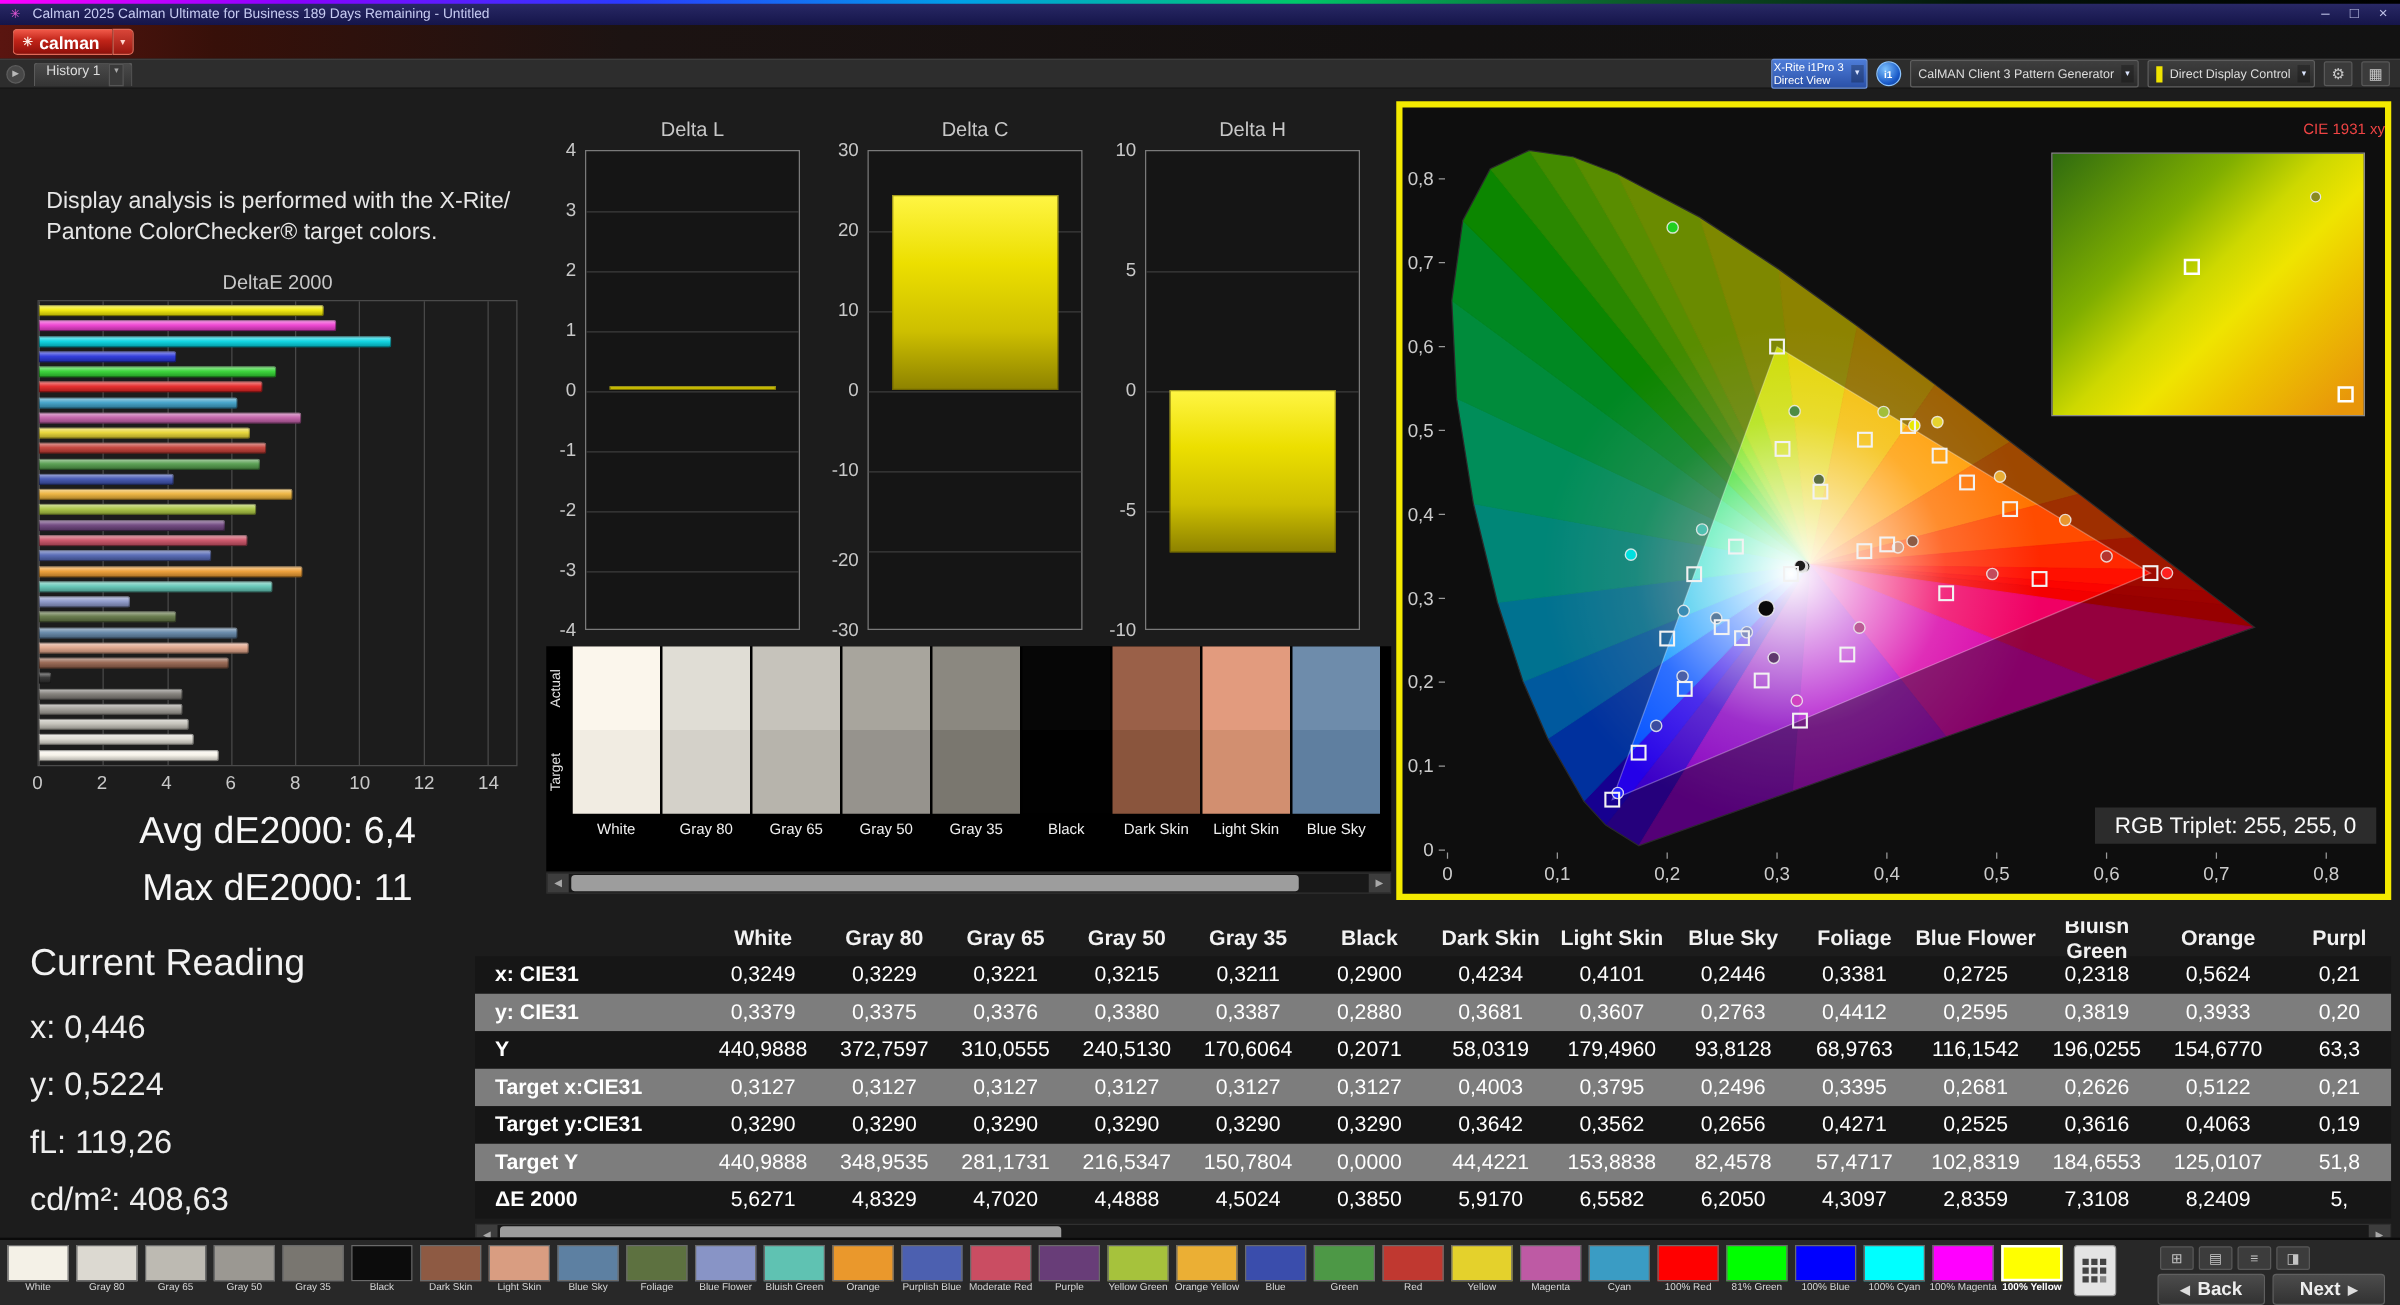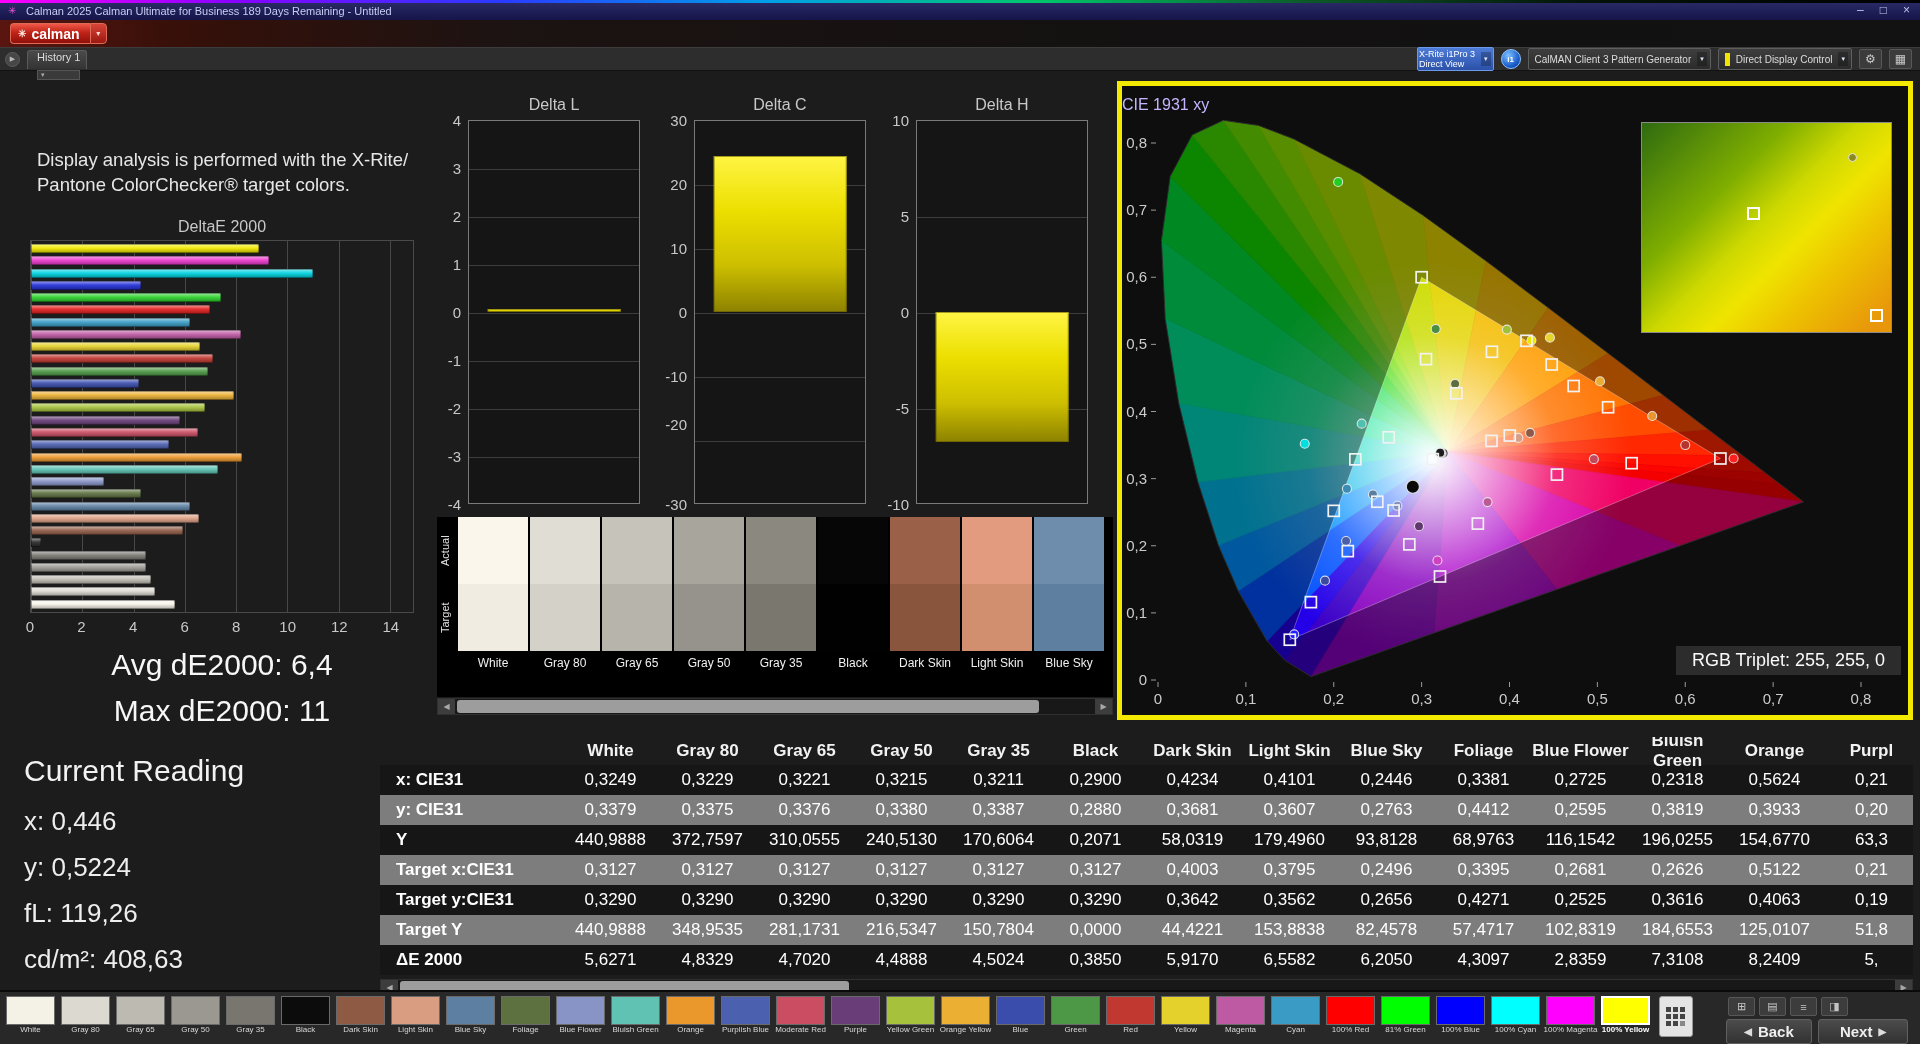--- a/index.html
+++ b/index.html
@@ -26,21 +26,21 @@
   .logo-caret { width:17px; display:flex; align-items:center; justify-content:center; font-size:8px; color:#ffd8d0;
     background:linear-gradient(180deg,#d84538,#9c1810); border:1px solid #e06a58; border-radius:0 4px 4px 0; }
 
   
   .tabbar { position:absolute; left:0; top:47px; width:1920px; height:24px; background:#2d2d2d;
     border-top:1px solid #3c3c3c; border-bottom:1px solid #121212; display:flex; align-items:center; }
   .expander { margin-left:5px; width:15px; height:15px; border-radius:50%; background:#474747; border:1px solid #5c5c5c;
     color:#b8b8b8; font-size:7px; display:flex; align-items:center; justify-content:center; }
   .tab { margin-left:7px; height:19px; display:flex; gap:7px; padding:0 6px 0 9px;
     background:linear-gradient(180deg,#4a4a4a,#343434); border:1px solid #5a5a5a; border-bottom:none; border-radius:3px 3px 0 0;
-    font-size:11px; color:#ddd;flex-direction:column; }
+    font-size:11px; color:#ddd; }
   .tab .caret { font-size:7px; color:#aaa; background:#3a3a3a; border:1px solid #555; padding:0 3px; }
   .tab-right { margin-left:auto; margin-right:8px; display:flex; align-items:center; gap:7px; }
   .dd-blue { display:flex; align-items:center; background:linear-gradient(180deg,#4d7cd8,#2b51a8); border:1px solid #6e98e8;
     border-radius:2px; color:#fff; font-size:9px; line-height:1.15; padding:1px 2px 1px 1px; }
   .dd-caret { margin-left:6px; font-size:7px; color:#dce6ff; background:rgba(0,0,0,0.25); padding:3px 3px; }
   .meter-badge { width:20px; height:20px; border-radius:50%; border:1px solid #8cc4ff; color:#fff; font-size:8px; font-weight:bold;
     background:radial-gradient(circle at 35% 30%, #7cc2ff, #1a5ac8 65%, #0a3692); display:flex; align-items:center; justify-content:center; }
   .dd-dark { display:flex; align-items:center; background:linear-gradient(180deg,#3e3e3e,#2b2b2b); border:1px solid #5e5e5e;
     border-radius:2px; color:#ddd; font-size:10px; padding:3px 3px 3px 6px; }
   .yellow-chip { width:5px; height:13px; background:#f0e400; margin-right:6px; }
@@ -84,21 +84,21 @@
   .sw-label { height:24px; padding-top:5px; text-align:center; font-size:12px; color:#f0f0f0; white-space:nowrap; overflow:hidden; }
   .hscroll { position:absolute; height:17px; background:#181818; border:1px solid #303030; display:flex; }
   .hs-btn { width:17px; flex:none; background:#3d3d3d; color:#a8a8a8; font-size:8px; display:flex; align-items:center; justify-content:center; }
   .hs-track { flex:1; position:relative; }
   .hs-thumb { position:absolute; top:1px; bottom:1px; background:#9d9d9d; border-radius:3px; }
   .strip-scroll { left:437px; top:698px; width:676px; }
   .table-scroll { left:380px; top:979px; width:1533px; }
 
   
   .cie-panel { position:absolute; left:1117px; top:81px; width:796px; height:639px; background:#0e0e0e; border:5px solid #f4ea00; }
-  .cie-title { position:absolute; left:0; top:10px; width:100%; text-align:left; font-size:16px; color:#c4b5fd; }
+  .cie-title { position:absolute; left:0; top:10px; width:100%; text-align:right; font-size:12px; color:#ef4444; }
   #cie-svg { position:absolute; left:0; top:0; }
   .cie-inset { position:absolute; left:519px; top:36px; width:251px; height:211px; border:1px solid #8a8a8a;
     background:linear-gradient(135deg,#2f6b10 0%,#7fae00 32%,#cdd800 48%,#efe400 60%,#edc300 74%,#e8960a 95%); }
   .inset-square { position:absolute; width:13px; height:13px; border:2px solid #fff; }
   .inset-dot { position:absolute; width:9px; height:9px; border-radius:50%; background:#8a8a20; border:1.5px solid #e8e8e8; }
   .rgb-box { position:absolute; right:7px; bottom:40px; background:#2c2c2c; padding:4px 16px; font-size:18px; color:#fafafa; }
 
   
   .rtable { position:absolute; left:380px; top:737px; width:1533px; overflow:hidden; }
   .t-head { display:flex; height:28px; align-items:center; }
@@ -283,21 +283,21 @@
         <div class="dc-grid" style="top: 256px;"></div>
         <div class="dc-grid" style="top: 320px;"></div>
         <div class="dc-bar" style="bottom: 50%; height: 40.8333%;"></div>
       </div>
       <div class="dc-ticks">
         <div class="dc-tick" style="top: -9px;">30</div>
         <div class="dc-tick" style="top: 55px;">20</div>
         <div class="dc-tick" style="top: 119px;">10</div>
         <div class="dc-tick" style="top: 183px;">0</div>
         <div class="dc-tick" style="top: 247px;">-10</div>
-        <div class="dc-tick" style="top: 295px;">-20</div>
+        <div class="dc-tick" style="top: 319px;">-20</div>
         <div class="dc-tick" style="top: 375px;">-30</div>
       </div>
     </div>
   <div class="dchart" id="dchart-2" style="left:872px;">
       <div class="dc-title">Delta H</div>
       <div class="dc-body">
         <div class="dc-grid" style="top: 96px;"></div>
         <div class="dc-grid" style="top: 192px;"></div>
         <div class="dc-grid" style="top: 288px;"></div>
         <div class="dc-bar" style="top: 50%; height: 34%;"></div>

